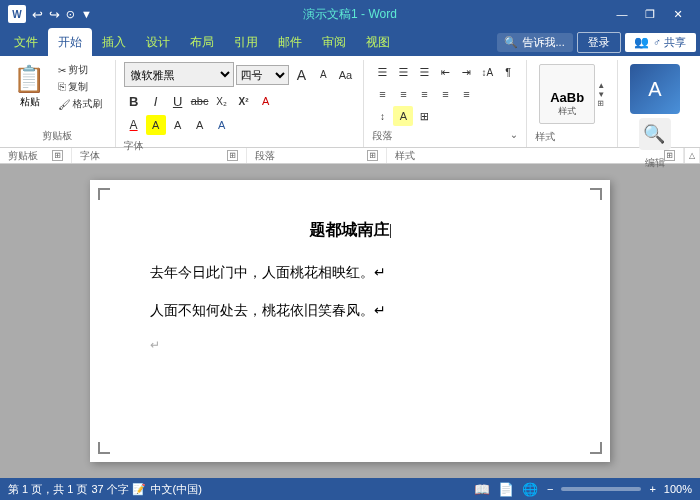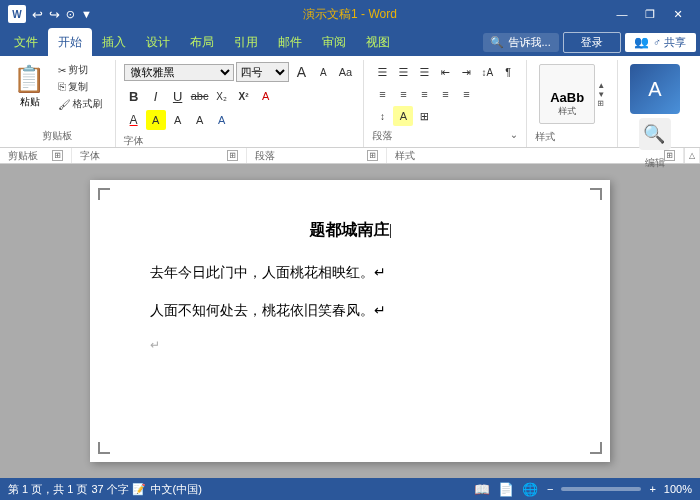--- a/index.html
+++ b/index.html
@@ -10,21 +10,21 @@
       height: 28px;
       background: #2b579a;
       display: flex;
       align-items: center;
       justify-content: space-between;
       padding: 0 8px;
       color: white;
     }
     .title-bar-left { display: flex; align-items: center; gap: 6px; }
     .title-bar-logo { width: 18px; height: 18px; background: white; border-radius: 2px; display: flex; align-items: center; justify-content: center; font-size: 10px; color: #2b579a; font-weight: bold; }
-    .title-bar-title { font-size: 12px; color: #eab308; position: absolute; left: 50%; transform: translateX(-50%); }
+    .title-bar-title { font-size: 12px; color: #5eead4; position: absolute; left: 50%; transform: translateX(-50%); }
     .title-bar-winbtns { display: flex; }
     .win-btn { width: 28px; height: 28px; display: flex; align-items: center; justify-content: center; color: white; font-size: 11px; cursor: pointer; }
 
     
     .menu-bar {
       height: 28px;
       background: #2b579a;
       display: flex;
       align-items: stretch;
       padding: 0 4px;
@@ -46,21 +46,21 @@
     .menu-right {
       margin-left: auto;
       display: flex;
       align-items: center;
       gap: 4px;
     }
     .sign-in-btn {
       background: transparent;
       border: 1px solid rgba(255,255,255,0.6);
       color: white;
-      padding: 2px 17px;
+      padding: 2px 10px;
       font-size: 11px;
       cursor: pointer;
       border-radius: 2px;
     }
     .share-btn {
       background: white;
       border: none;
       color: #2b579a;
       padding: 2px 10px;
       font-size: 11px;
@@ -113,21 +113,21 @@
     .small-btn {
       font-size: 10px;
       padding: 1px 4px;
       cursor: pointer;
       border-radius: 2px;
       color: #333;
       white-space: nowrap;
     }
     .font-row1, .font-row2, .font-row3 { display: flex; align-items: center; gap: 2px; margin-bottom: 2px; }
     .font-select {
-      width: 110px; height: 17px; font-size: 11px; border: 1px solid #ababab; padding: 0 2px;
+      width: 110px; height: 25px; font-size: 11px; border: 1px solid #ababab; padding: 0 2px;
     }
     .size-select { width: 54px; height: 20px; font-size: 11px; border: 1px solid #ababab; }
     .ribbon-icon-btn {
       width: 20px; height: 20px; display: flex; align-items: center; justify-content: center;
       cursor: pointer; border-radius: 2px; font-size: 11px; color: #333; border: none; background: transparent;
     }
 
     .format-btn { font-weight: bold; font-size: 13px; }
     .format-btn-I { font-style: italic; font-size: 13px; }
     .format-btn-U { text-decoration: underline; font-size: 13px; }

